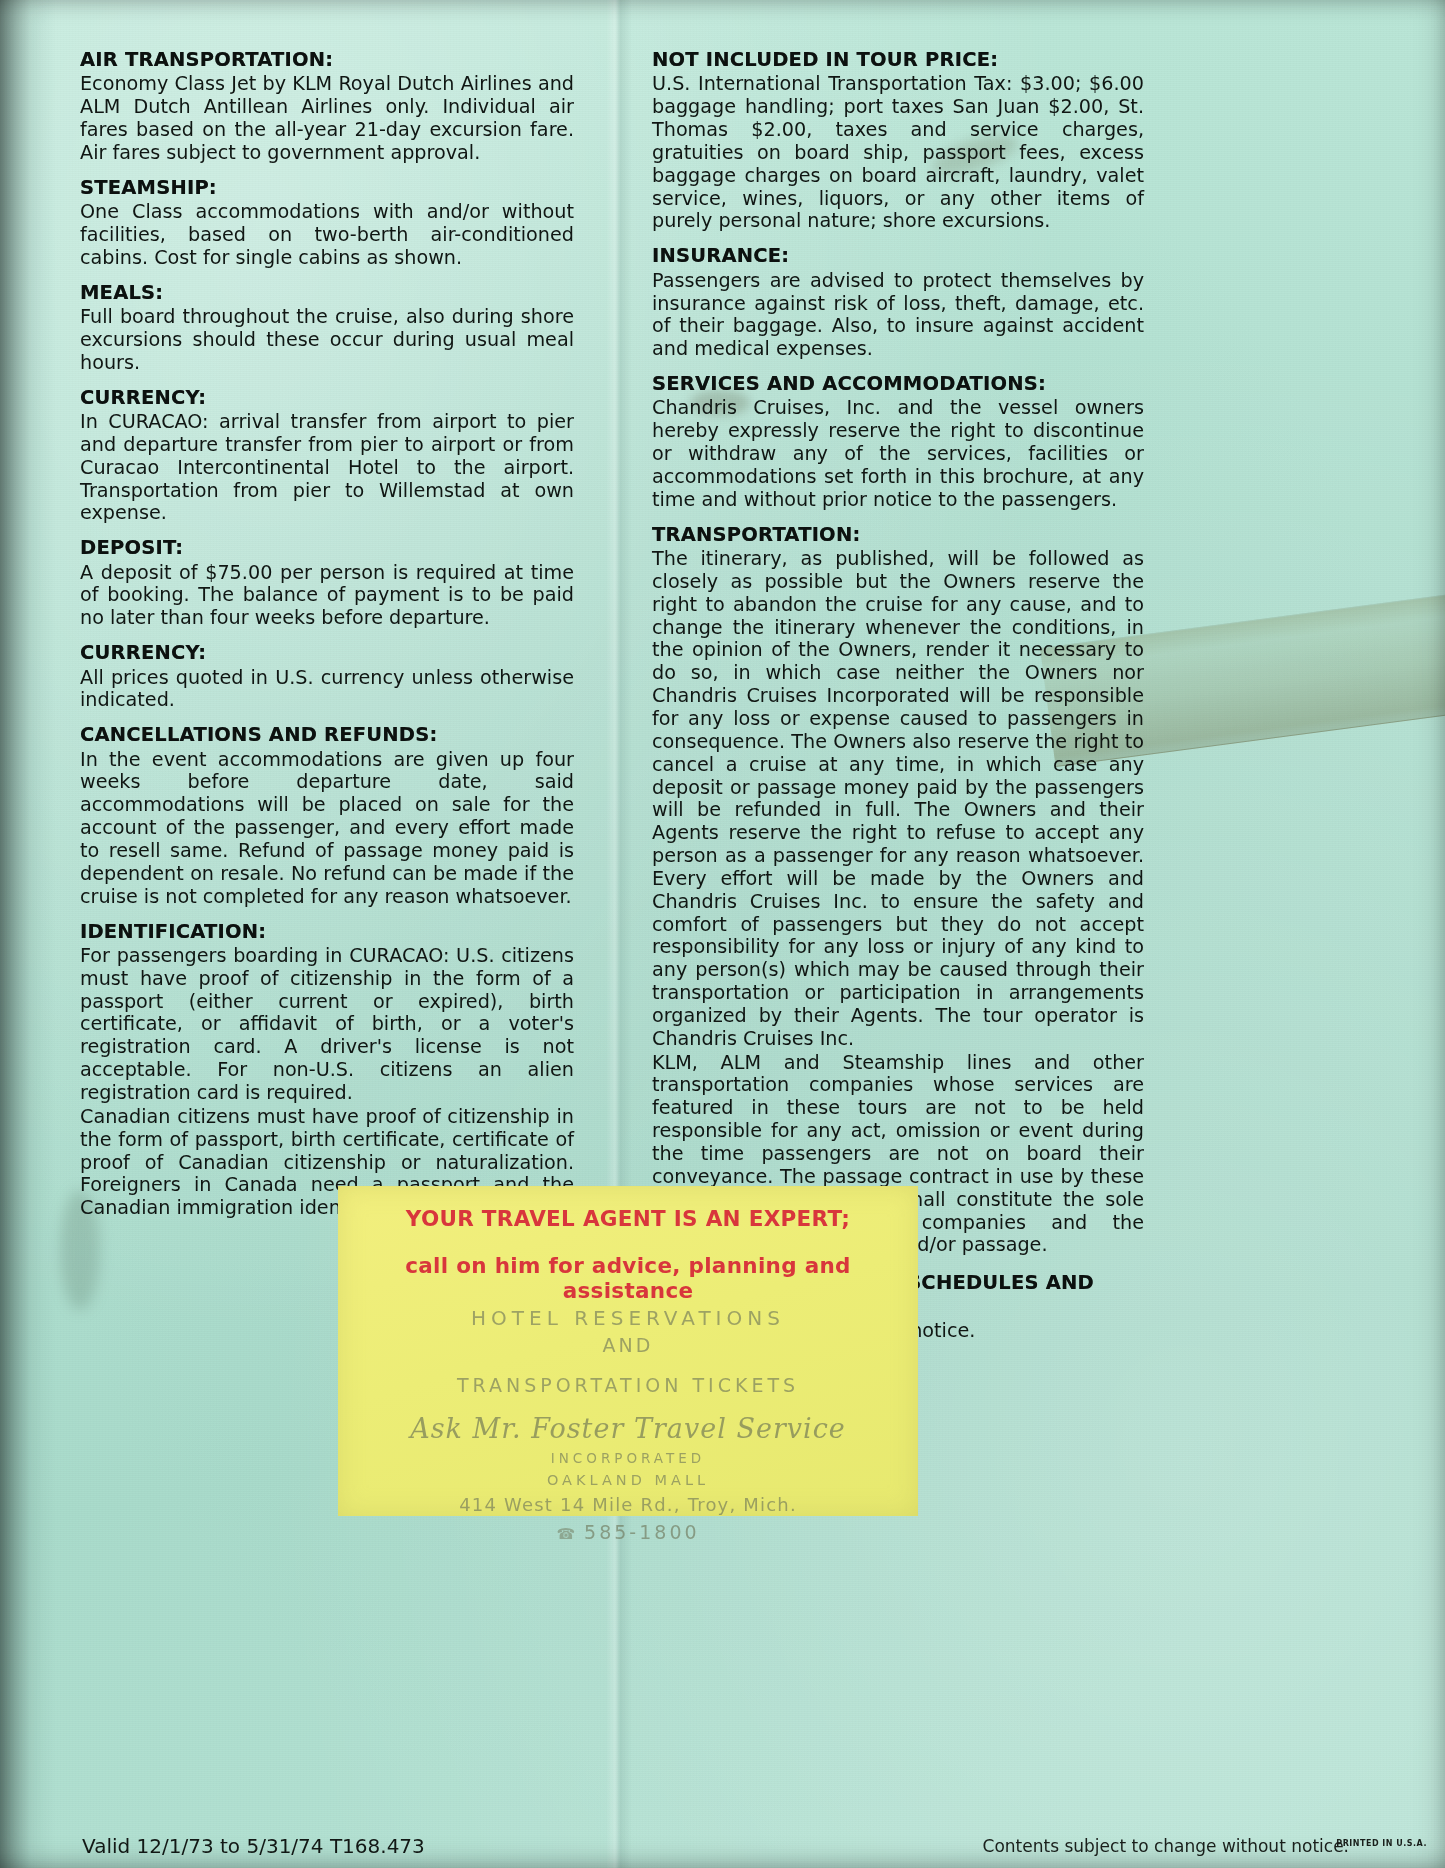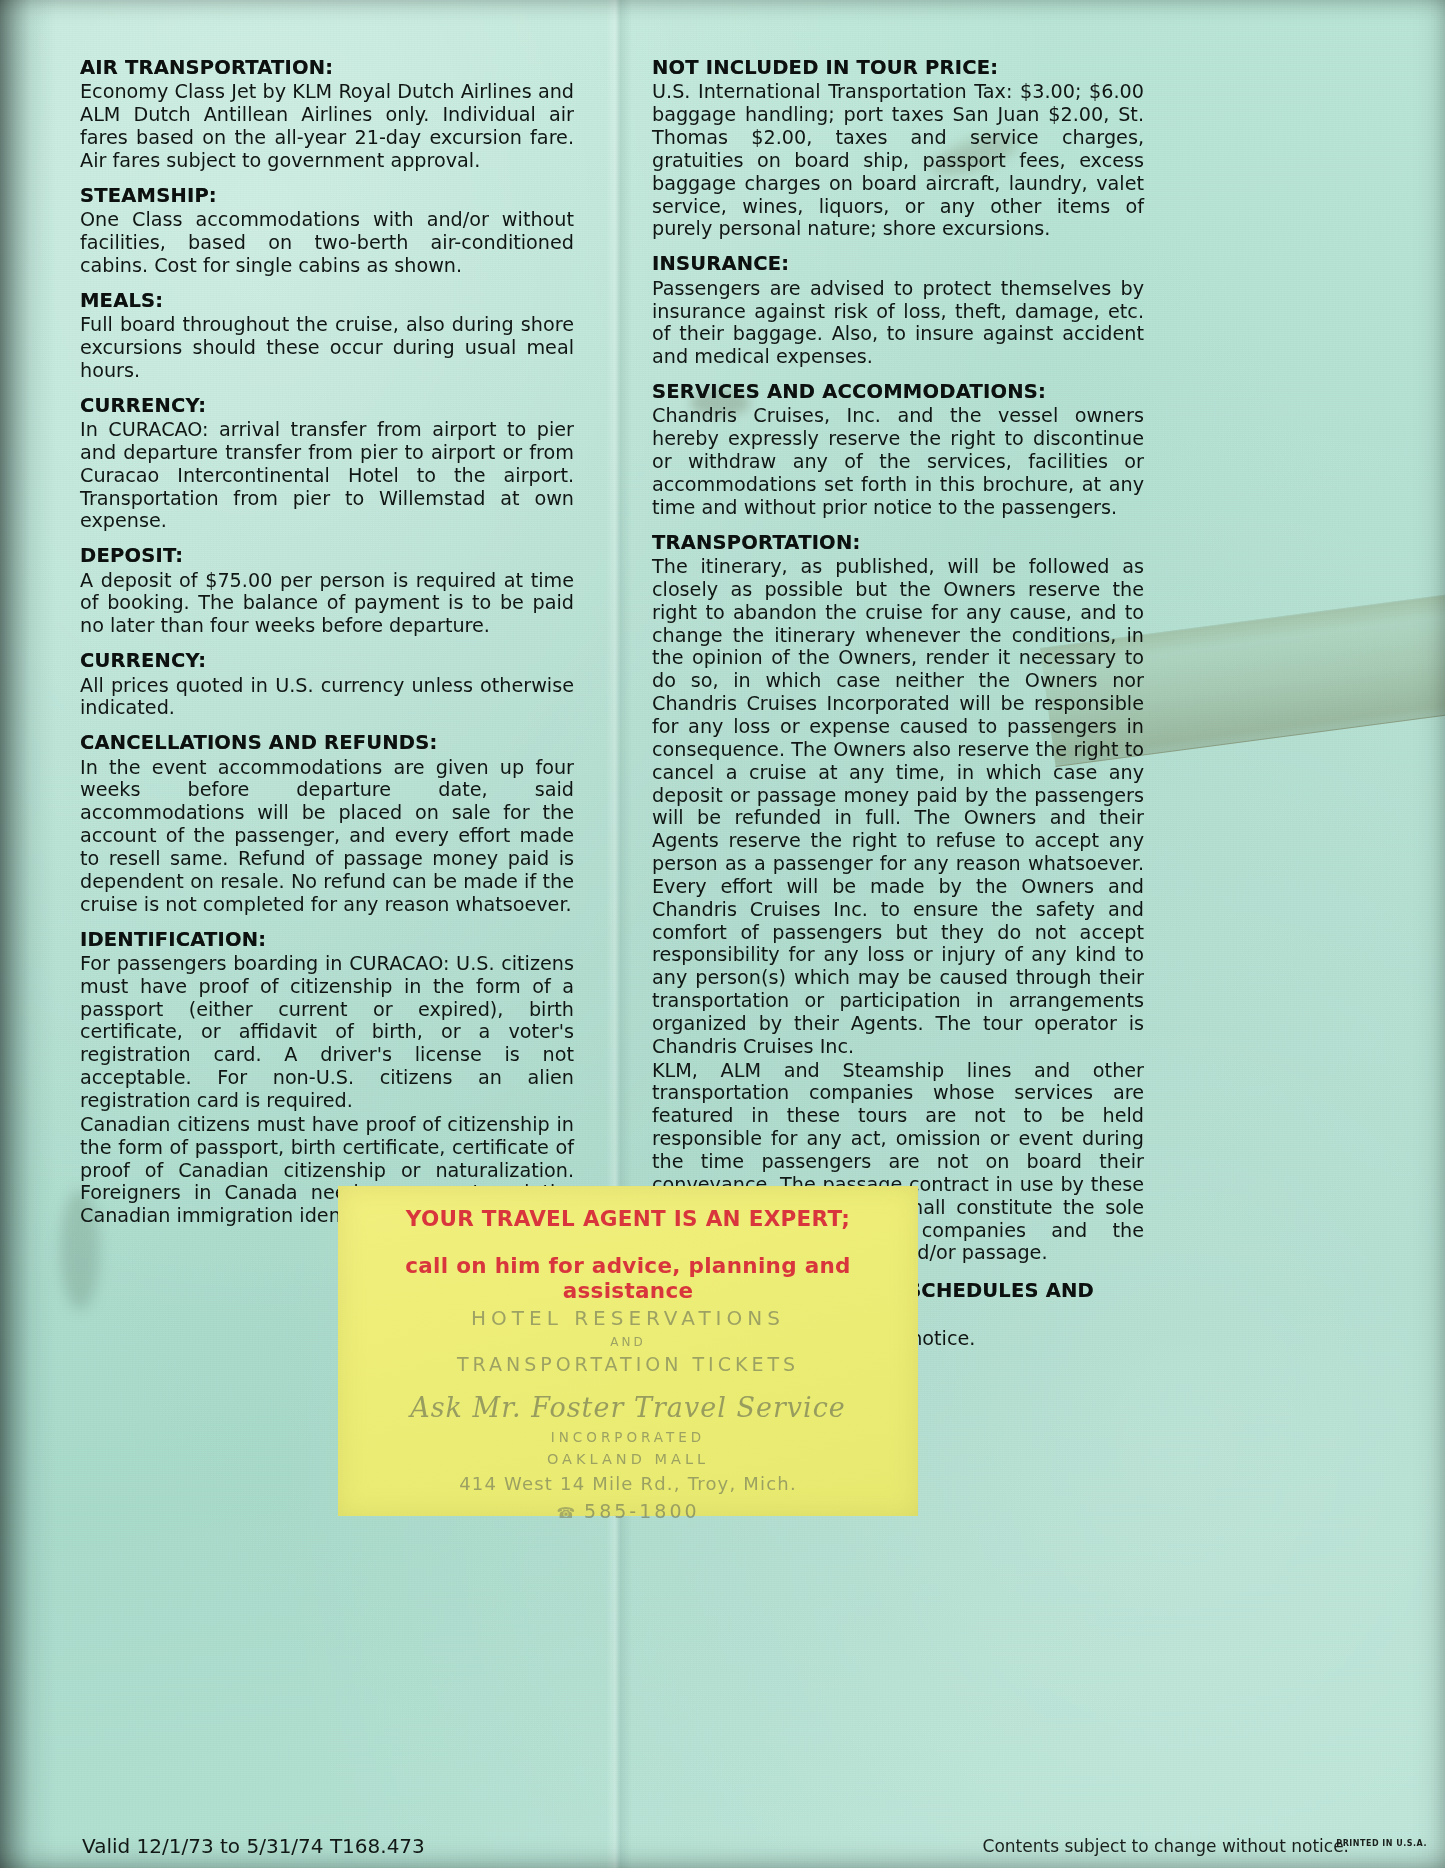--- a/index.html
+++ b/index.html
@@ -104,21 +104,21 @@
   h2.sec {
     font-size: 19.5px;
     font-weight: 700;
     letter-spacing: 0.2px;
     margin: 0 0 2px 0;
     line-height: 1.2;
     color: #0c110f;
     text-shadow: 0 0 0.6px rgba(0,0,0,0.5);
   }
   .sec-block { margin-bottom: 11px; }
-  .sec-block:first-child h2.sec { margin-top: 12px; }
+  .sec-block:first-child h2.sec { margin-top: 4px; }
   p.body {
     font-size: 19.2px;
     line-height: 1.19;
     margin: 0 0 0 0;
     text-align: justify;
     text-justify: inter-word;
     color: #101613;
     hyphens: none;
   }
   p.body + p.body { margin-top: 1px; }
@@ -156,21 +156,21 @@
     color: #6d7558;
     opacity: 0.62;
     filter: blur(0.25px);
   }
   .stamp div { line-height: 1.0; }
   .st-hotel {
     font-size: 20px; letter-spacing: 5px; font-weight: 400;
     margin-bottom: 8px;
   }
   .st-and {
-    font-size: 12px; letter-spacing: 3px; margin-bottom: 7px;
+    font-size: 19px; letter-spacing: 3px; margin-bottom: 21px;
   }
   .st-trans {
     font-size: 19px; letter-spacing: 4px; margin-bottom: 20px;
   }
   .st-script {
     font-family: "DejaVu Serif", "Liberation Serif", serif;
     font-style: italic;
     font-size: 27px;
     letter-spacing: 1px;
     margin-bottom: 10px;

